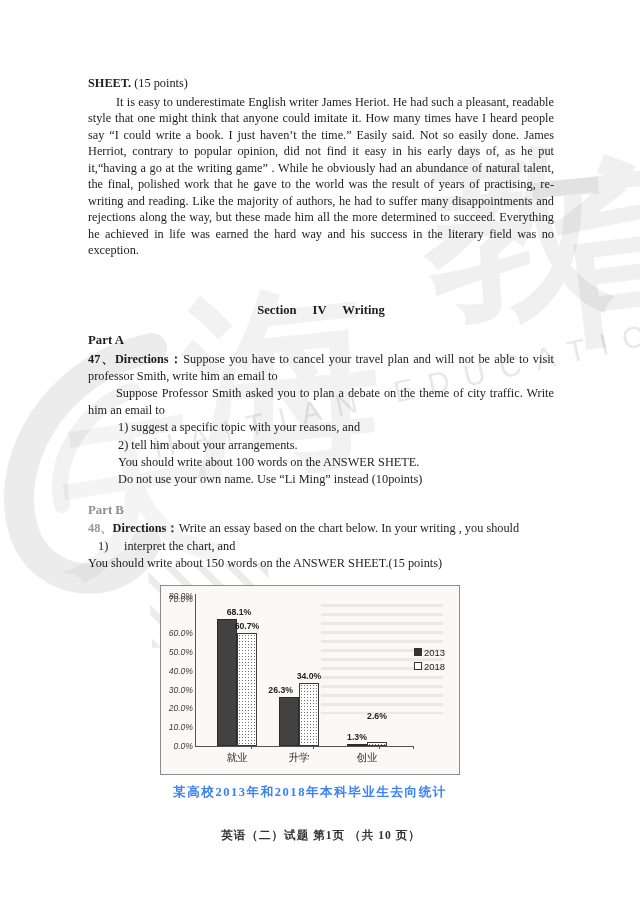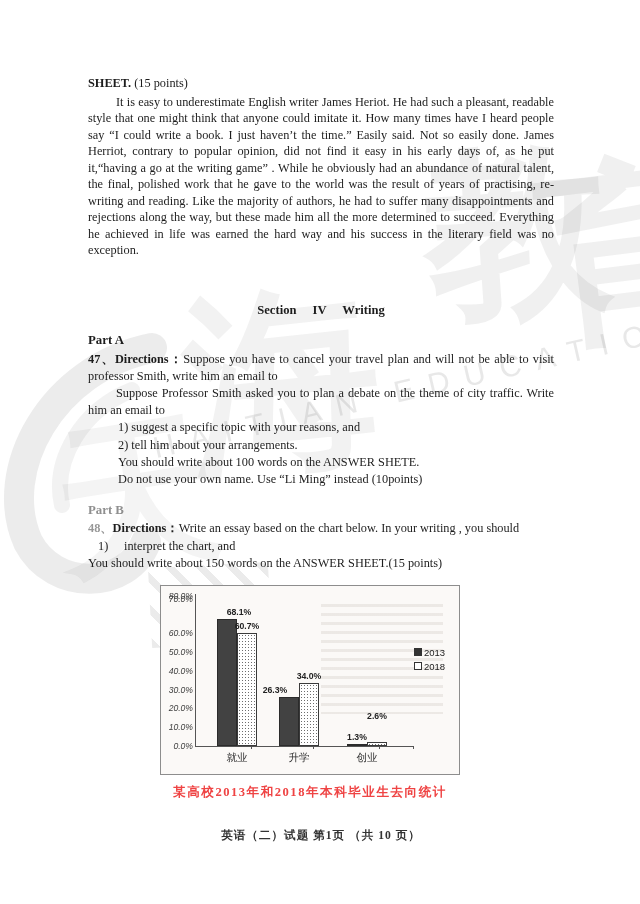--- a/index.html
+++ b/index.html
@@ -119,21 +119,21 @@
   }
   .legend { position:absolute; left:253px; top:59px; }
   .legend-row { display:flex; align-items:center; height:14px; }
   .legend-swatch { width:8px; height:8px; margin-right:2px; flex:none; }
   .legend-swatch.s0 { background:#333; }
   .legend-swatch.s1 { background:#fff; border:1px solid #333; }
   .legend-label { font-size:9.5px; color:#222; }
   .chart-title {
     margin-top:9px; width:380px; margin-left:-40px;
     text-align:center; font-weight:bold;
-    font-size:12.6px; letter-spacing:1.5px; color:#ef4444;
+    font-size:12.6px; letter-spacing:1.5px; color:#3b82f6;
   }
 
   .footer {
     margin-top:27px;
     text-align:center;
     font-weight:bold;
     font-size:11.6px;
     letter-spacing:1px;
     color:#333;
   }
@@ -209,21 +209,21 @@
           <div class="ytick" style="top: 154.5px;">0.0%</div>
           <div class="axis-v" style="left: 34px; top: 8px; height: 152px;"></div>
           <div class="axis-h" style="left: 34px; top: 160px; width: 218px;"></div>
           <div class="btick" style="left: 90px; top: 160px;"></div>
           <div class="btick" style="left: 152px; top: 160px;"></div>
           <div class="btick" style="left: 218px; top: 160px;"></div>
           <div class="btick" style="left: 252px; top: 160px;"></div>
           <div class="bar s0" style="left: 56px; top: 32.3125px; width: 20px; height: 127.687px;"></div>
           <div class="vlabel" style="left: 32px; top: 20.3125px; margin-left: 28px;">68.1%</div>
           <div class="bar s0" style="left: 118px; top: 110.688px; width: 20px; height: 49.3125px;"></div>
-          <div class="vlabel" style="left: 96px; top: 98.6875px;">26.3%</div>
+          <div class="vlabel" style="left: 96px; top: 98.6875px; text-align: right;">26.3%</div>
           <div class="bar s0" style="left: 186px; top: 157.562px; width: 20px; height: 2.4375px;"></div>
           <div class="vlabel" style="left: 178px; top: 145.562px;">1.3%</div>
           <div class="bar s1" style="left: 76px; top: 46.1875px; width: 20px; height: 113.812px;"></div>
           <div class="vlabel" style="left: 68px; top: 34.1875px;">60.7%</div>
           <div class="bar s1" style="left: 138px; top: 96.25px; width: 20px; height: 63.75px;"></div>
           <div class="vlabel" style="left: 130px; top: 84.25px;">34.0%</div>
           <div class="bar s1" style="left: 206px; top: 155.125px; width: 20px; height: 4.875px;"></div>
           <div class="vlabel" style="left: 198px; top: 125px;">2.6%</div>
           <div class="cat" style="left: 54px; top: 165px;">就业</div>
           <div class="cat" style="left: 116px; top: 165px;">升学</div>

